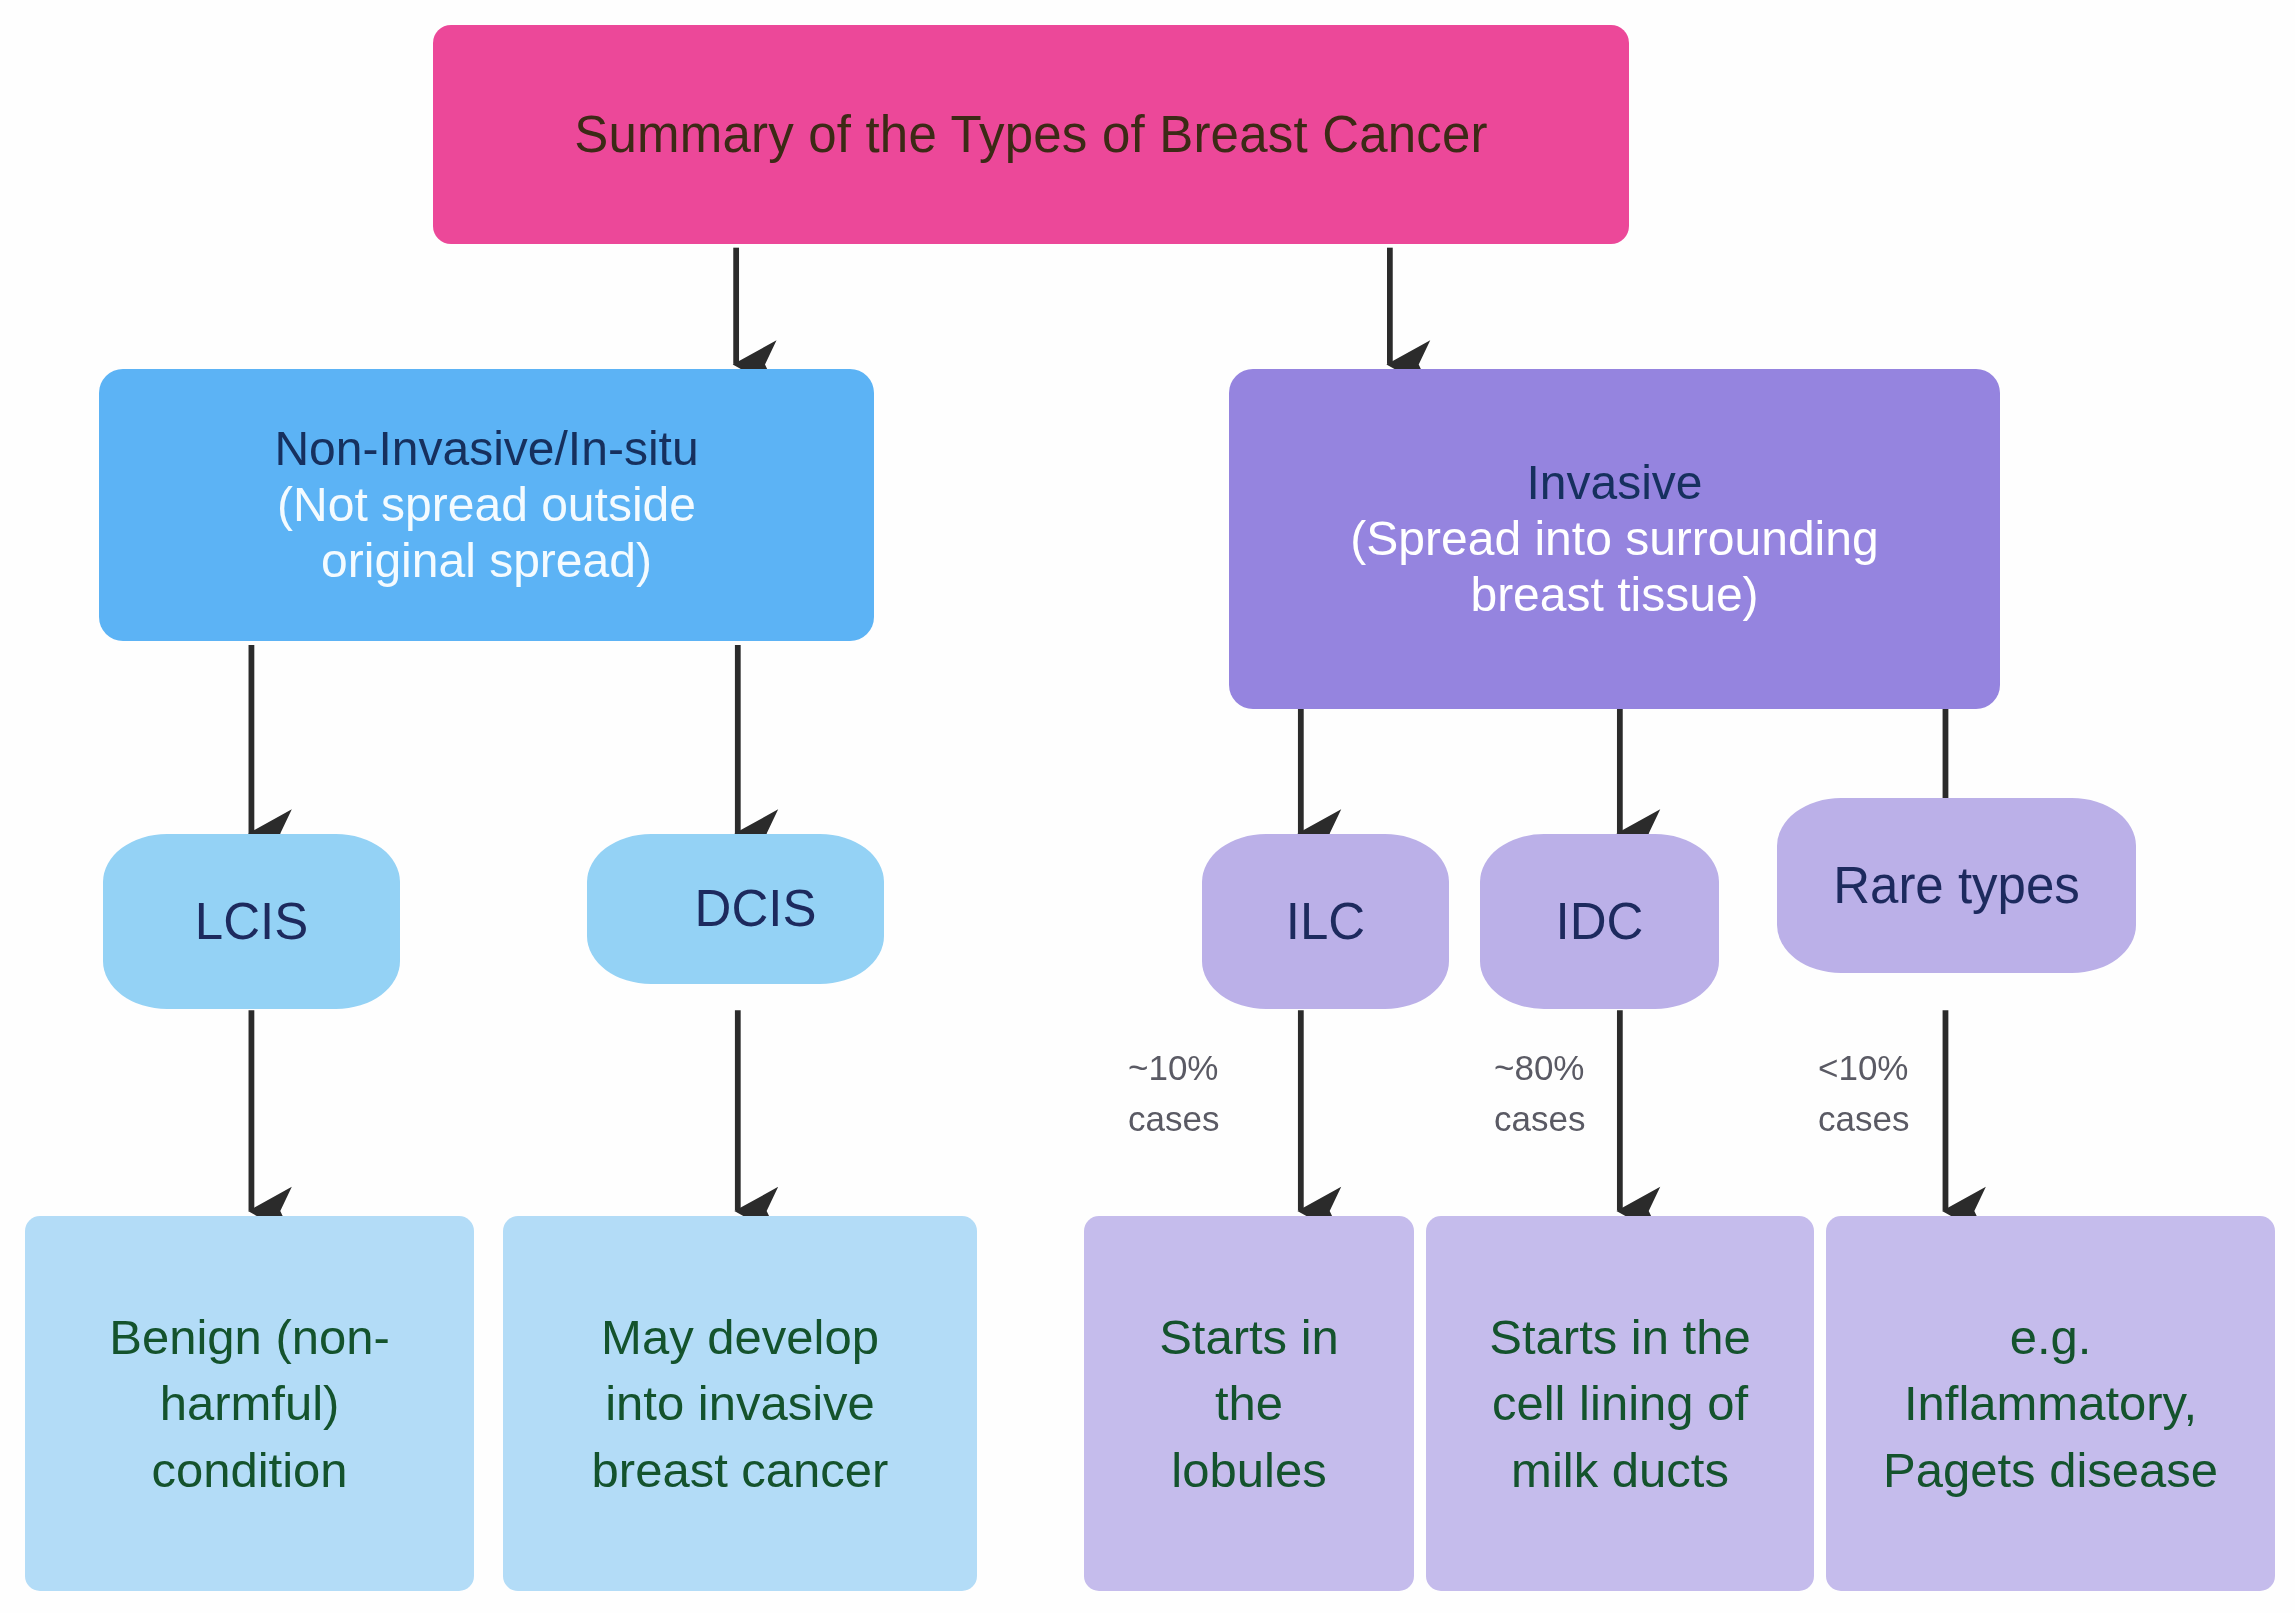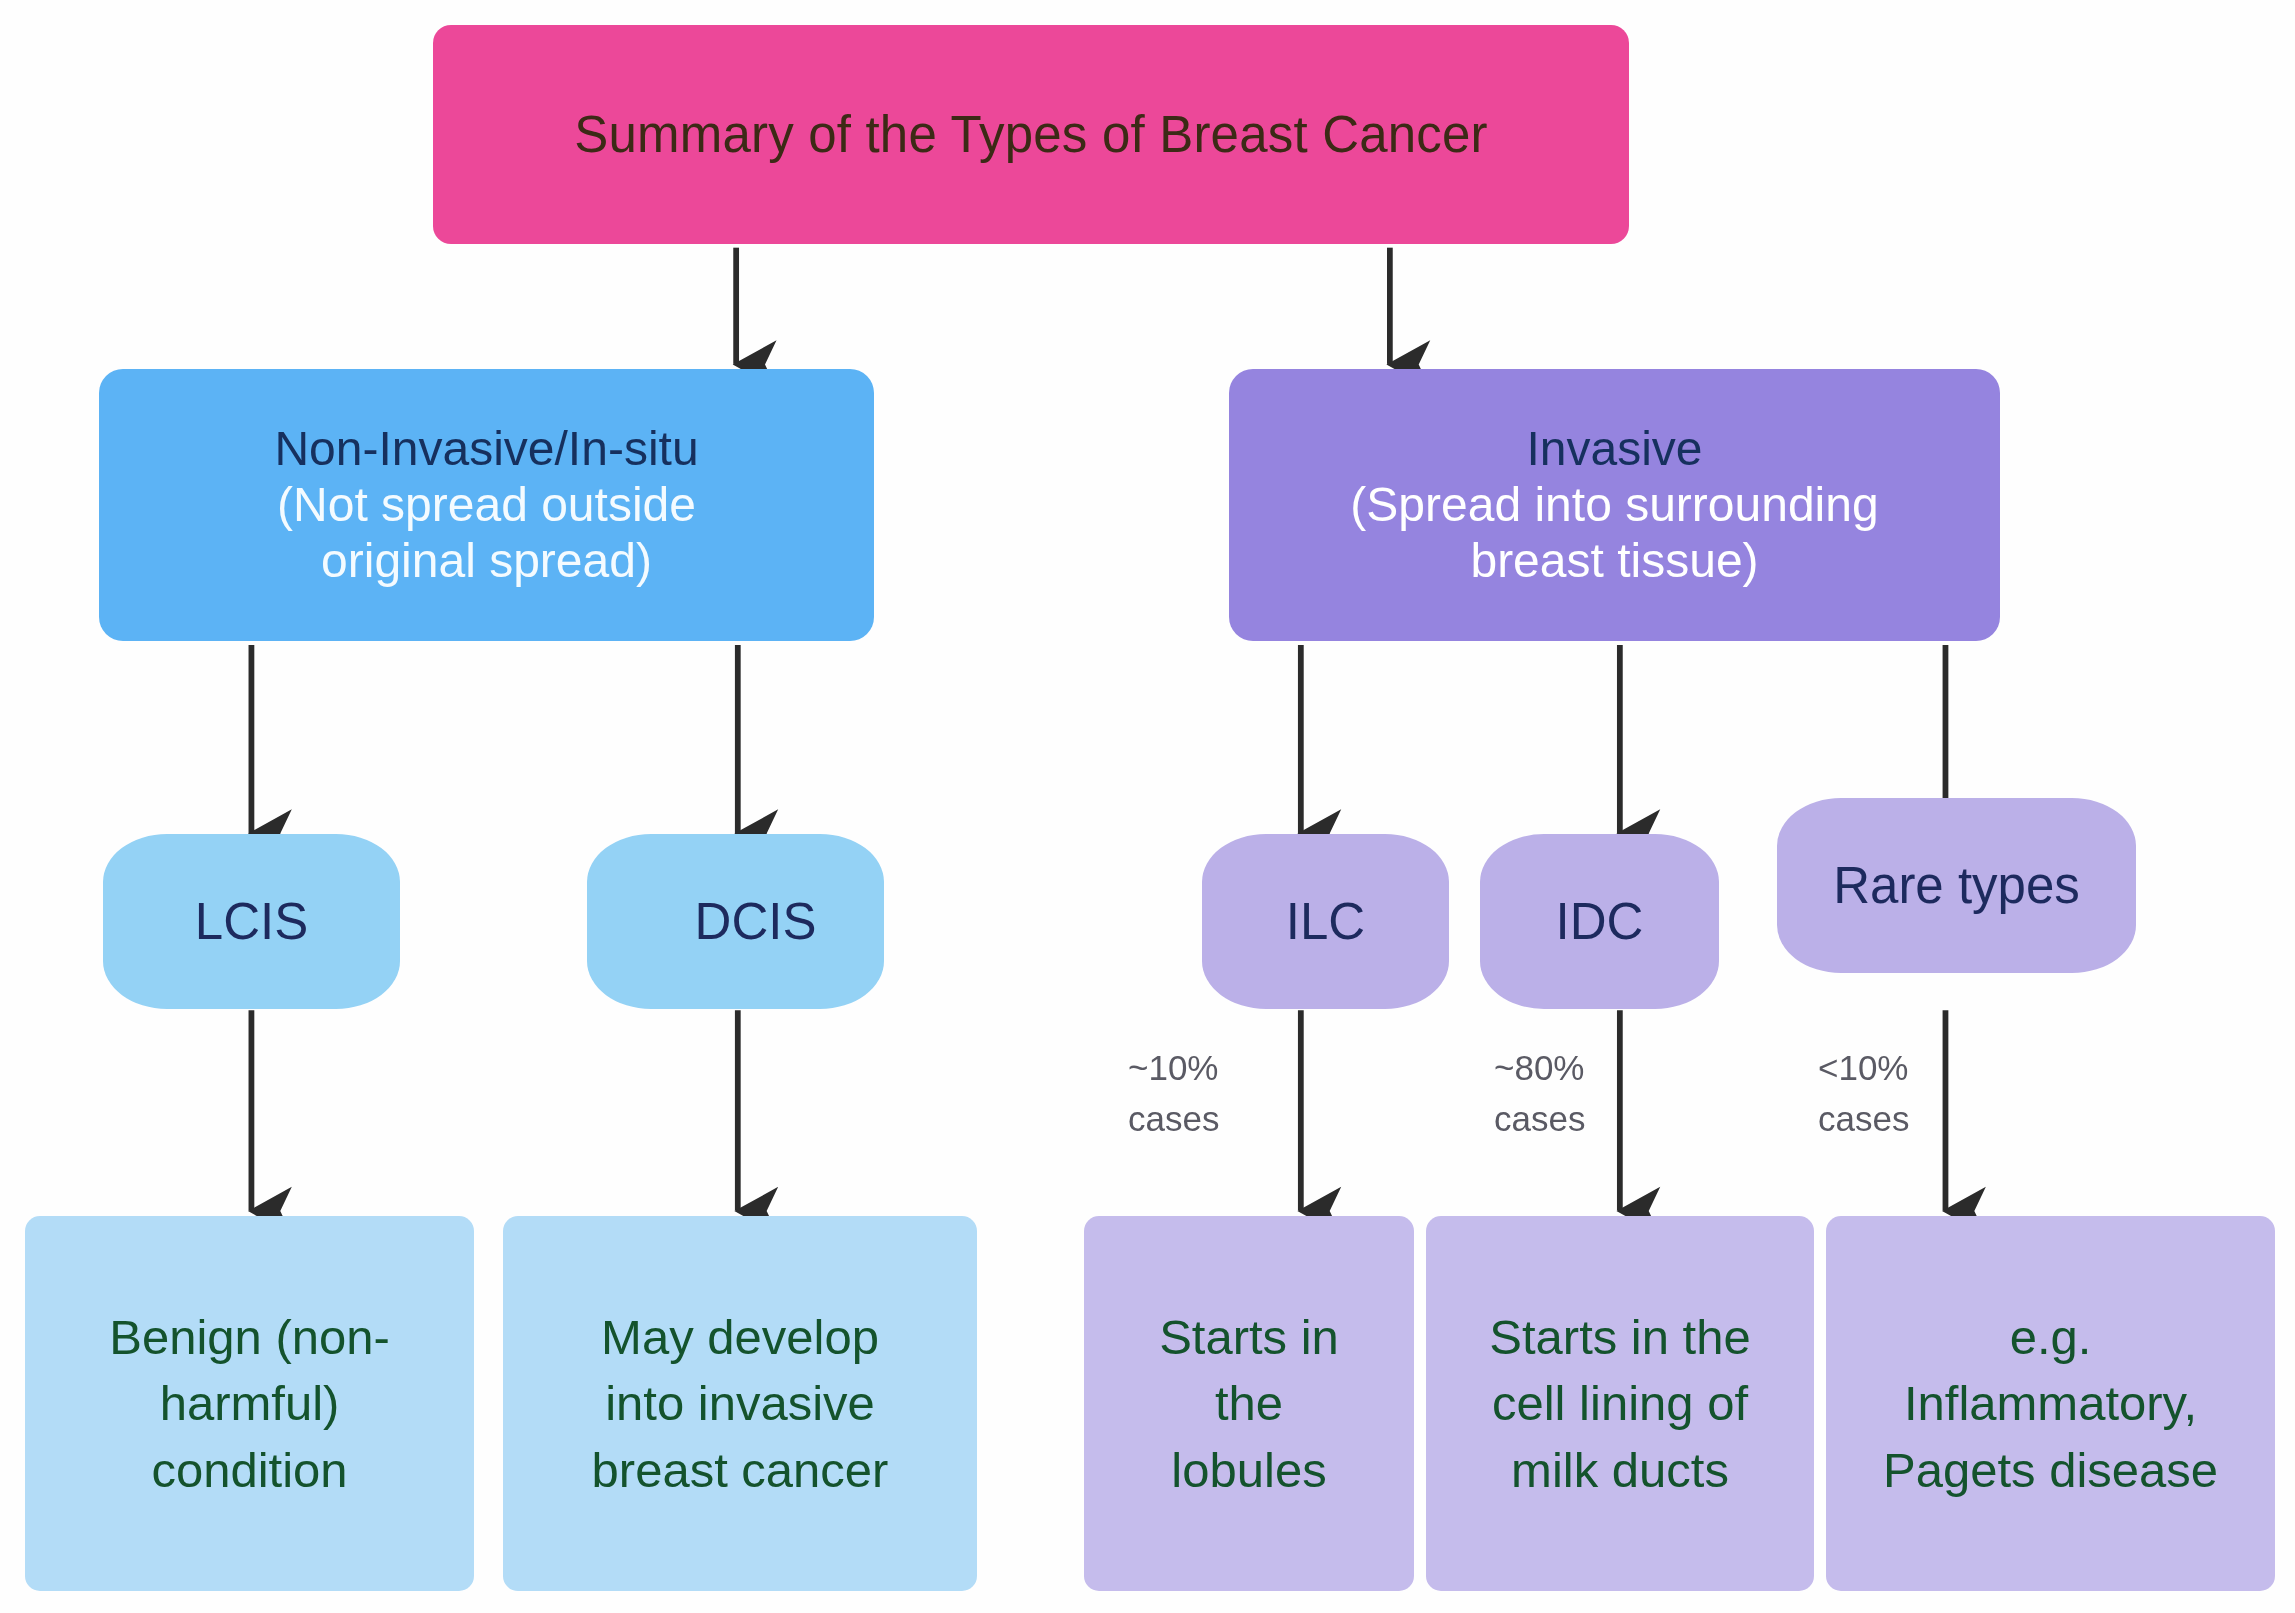--- a/index.html
+++ b/index.html
@@ -128,31 +128,31 @@
   <div class="node title-box" style="left:433px; top:25px; width:1196px; height:219px;">
     <span class="ln">Summary of the Types of Breast Cancer</span>
   </div>
 
   <div class="node cat-box cat-blue" style="left:99px; top:369px; width:775px; height:272px;">
     <span class="ln head">Non-Invasive/In-situ</span>
     <span class="ln sub">(Not spread outside</span>
     <span class="ln sub">original spread)</span>
   </div>
 
-  <div class="node cat-box cat-purple" style="left:1229px; top:369px; width:771px; height:272px;text-align:center;">
+  <div class="node cat-box cat-purple" style="left:1229px; top:369px; width:771px; height:340px;text-align:center;">
     <span class="ln head">Invasive</span>
     <span class="ln sub">(Spread into surrounding</span>
     <span class="ln sub">breast tissue)</span>
   </div>
 
   <div class="node pill pill-blue" style="left:103px; top:834px; width:297px; height:175px;">
     <span class="ln">LCIS</span>
   </div>
 
-  <div class="node pill pill-blue" style="left:587px; top:834px; width:297px; height:175px;padding-left:40px;">
+  <div class="node pill pill-blue" style="left:587px; top:834px; width:297px; height:150px;padding-left:40px;">
     <span class="ln">DCIS</span>
   </div>
 
   <div class="node pill pill-purple" style="left:1202px; top:834px; width:247px; height:175px;">
     <span class="ln">ILC</span>
   </div>
 
   <div class="node pill pill-purple" style="left:1480px; top:834px; width:239px; height:175px;">
     <span class="ln">IDC</span>
   </div>

